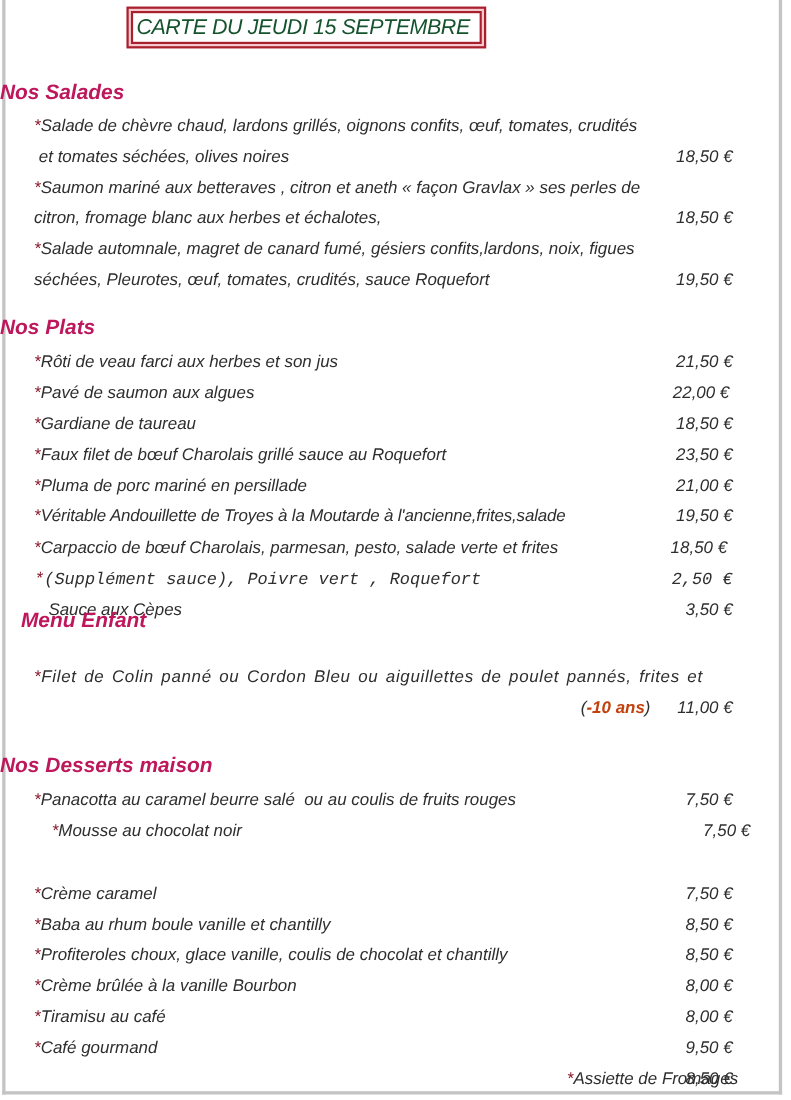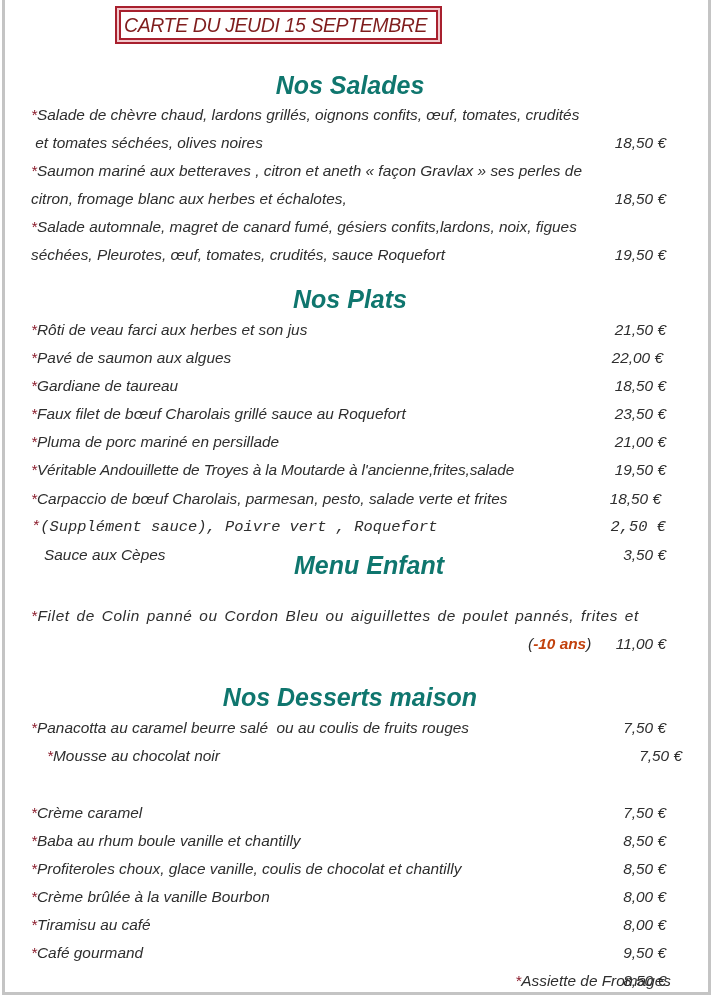--- a/index.html
+++ b/index.html
@@ -44,32 +44,32 @@
       background: #ffffff;
       overflow: hidden;
       white-space: nowrap;
       display: flex;
       align-items: center;
       padding-left: 3px;
     }
     .title-text {
       font-style: italic;
       font-size: 19.5px;
-      color: #7f1d1d;
+      color: #14532d;
       letter-spacing: -0.4px;
     }
     .section-heading {
       position: absolute;
       left: 0;
       width: 700px;
-      text-align: center;
+      text-align: left;
       font-style: italic;
       font-weight: bold;
-      font-size: 25px;
-      color: #0f766e;
+      font-size: 19px;
+      color: #be185d;
       line-height: 24px;
     }
     .line {
       position: absolute;
       left: 31px;
       width: 640px;
       height: 28px;
       line-height: 28px;
       font-style: italic;
       font-size: 15.4px;

